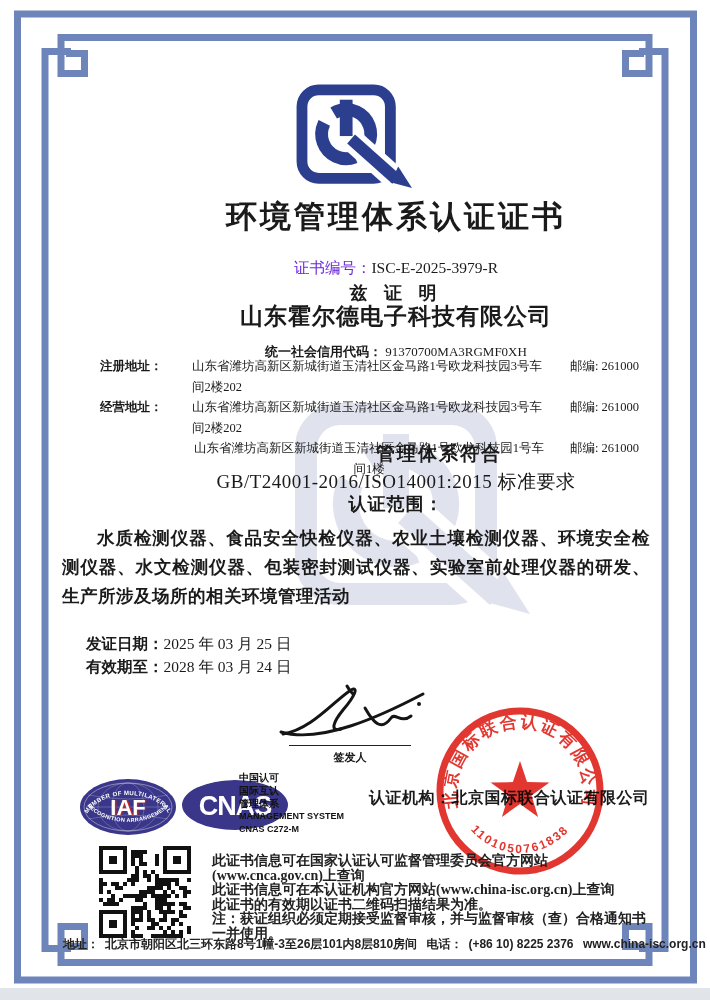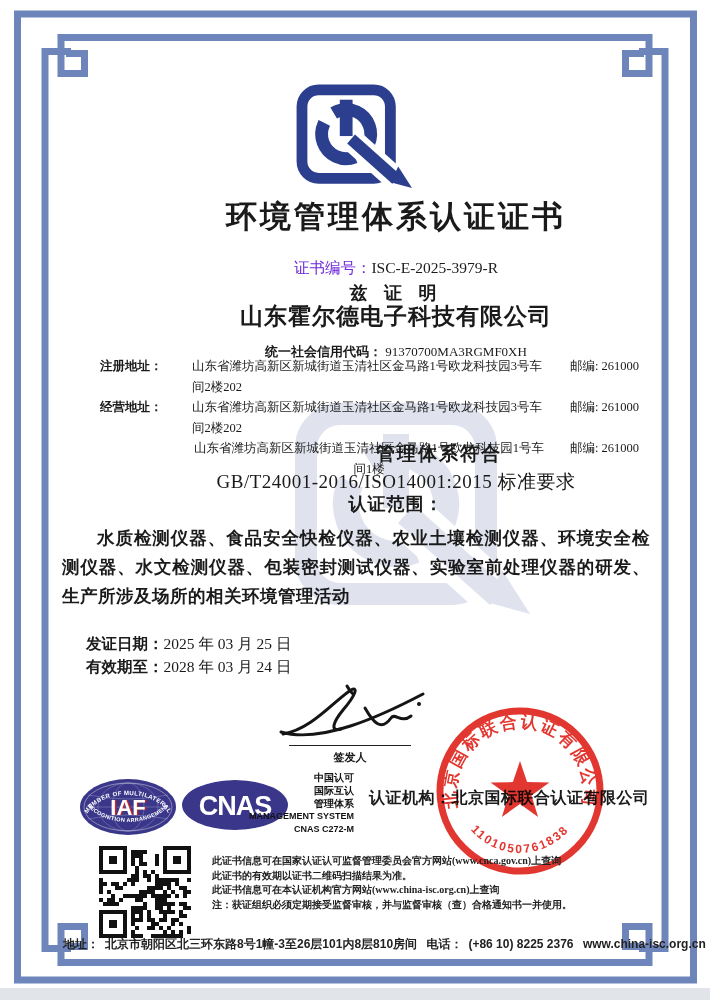--- a/index.html
+++ b/index.html
@@ -31,25 +31,25 @@
 
   .dates{left:86px;top:632px;font-size:15.5px;line-height:23px;}
   .dates .lab{font-weight:bold;}
 
   .sig-line{left:289px;top:745px;width:122px;border-top:1.5px solid #222;}
   .sig-label{left:289px;top:750px;width:122px;text-align:center;font-size:11px;font-weight:bold;
              font-family:Liberation Mono, monospace;}
 
   .agency{left:369px;top:788px;font-size:16px;font-weight:bold;letter-spacing:0.5px;white-space:nowrap;}
 
-  .accred-text{left:249px;top:771px;font-size:10px;font-weight:bold;line-height:13px;
-               font-family:"Liberation Sans","DejaVu Sans",sans-serif;color:#111;text-align:right;}
+  .accred-text{left:239px;top:771px;font-size:10px;font-weight:bold;line-height:13px;
+               font-family:"Liberation Sans","DejaVu Sans",sans-serif;color:#111;}
   .accred-text .en{font-size:9px;}
 
-  .notes{left:212px;top:854px;width:440px;font-size:10px;font-weight:bold;line-height:14.5px;color:#222;}
+  .notes{left:212px;top:854px;width:440px;font-size:14px;font-weight:bold;line-height:14.5px;color:#222;}
 
   .footer{left:60px;top:936px;width:590px;text-align:center;font-size:12px;font-weight:bold;
           font-family:"Liberation Sans","DejaVu Sans",sans-serif;color:#222;white-space:nowrap;}
   .footer span{margin:0 3px;}
 
   .seal{mix-blend-mode:multiply;opacity:0.92;}
   .wm{opacity:0.14;}
 </style>
 </head>
 <body>
@@ -220,22 +220,22 @@
     </g>
     <g fill="#111111">
       <rect x="10" y="10" width="8" height="8"></rect>
       <rect x="74" y="10" width="8" height="8"></rect>
       <rect x="10" y="74" width="8" height="8"></rect>
     </g>
   </svg>
 
   <div class="abs notes">
     <div>此证书信息可在国家认证认可监督管理委员会官方网站(www.cnca.gov.cn)上查询</div>
+    <div>此证书信息可在本认证机构官方网站(www.china-isc.org.cn)上查询</div>
     <div>此证书的有效期以证书二维码扫描结果为准。</div>
-    <div>此证书信息可在本认证机构官方网站(www.china-isc.org.cn)上查询</div>
     <div>注：获证组织必须定期接受监督审核，并与监督审核（查）合格通知书一并使用。</div>
   </div>
 
   <div class="abs footer">
     <span>地址：</span><span>北京市朝阳区北三环东路8号1幢-3至26层101内8层810房间</span>
     <span>电话：</span><span>(+86 10) 8225 2376</span>
     <span>www.china-isc.org.cn</span>
   </div>
 
   <div class="abs bottom-strip"></div>

